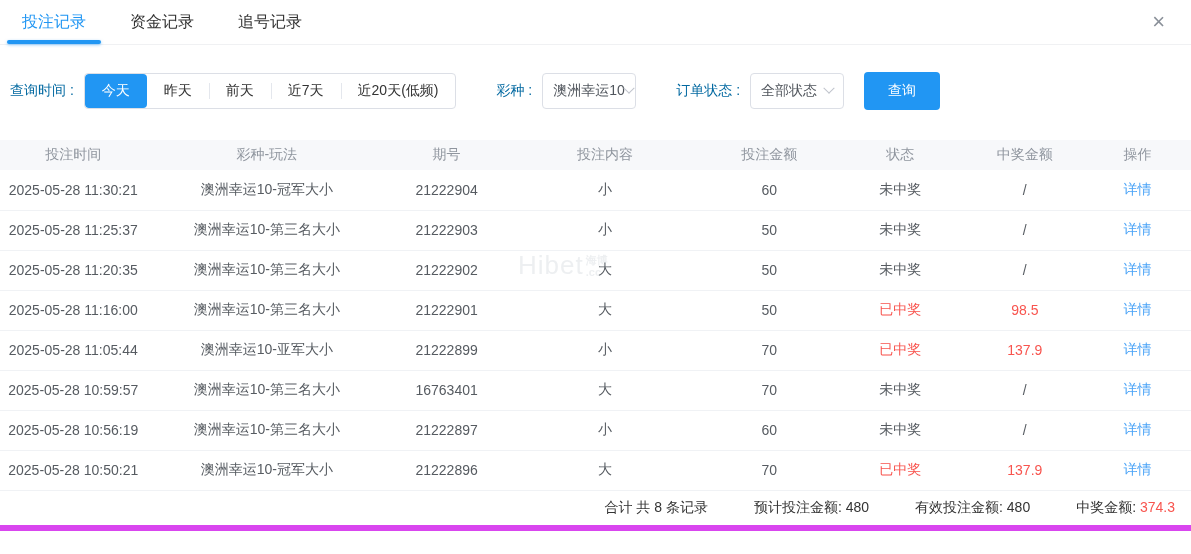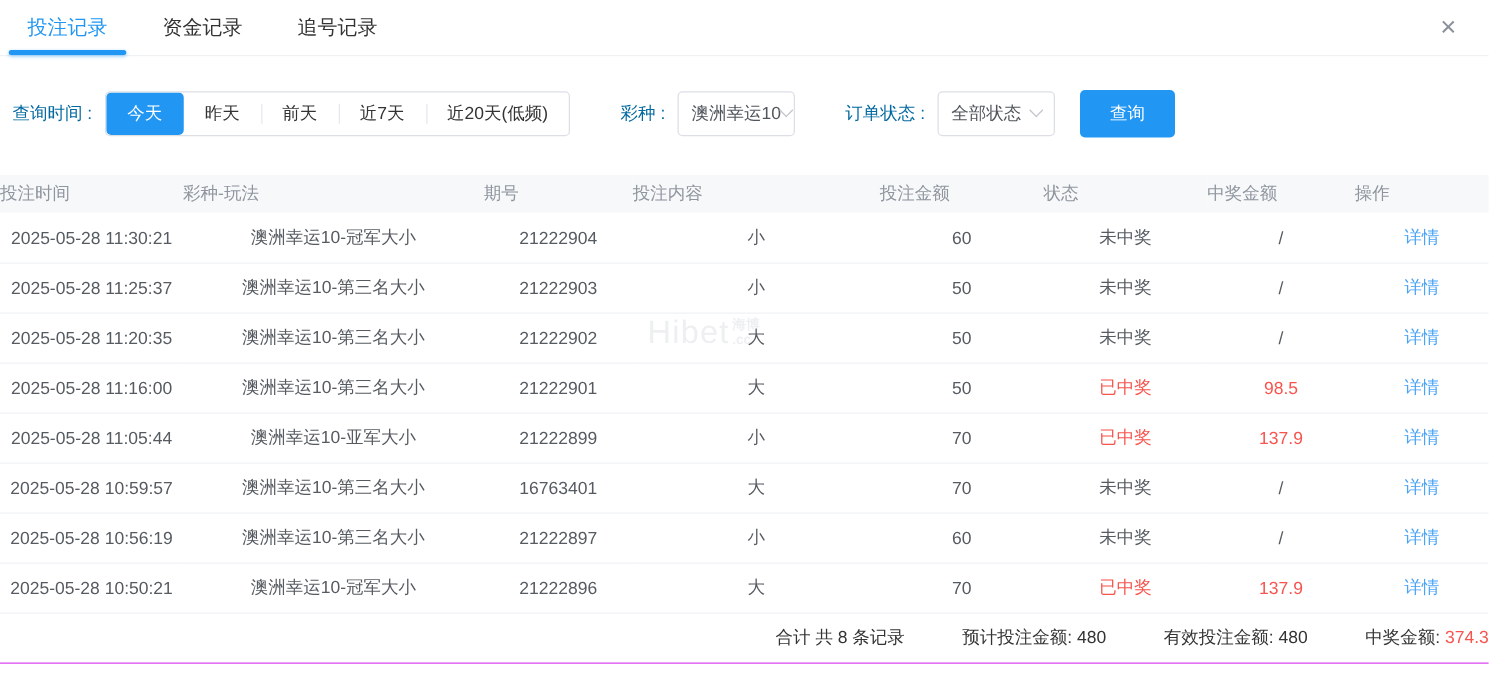--- a/index.html
+++ b/index.html
@@ -38,30 +38,30 @@
     flex:0 0 auto; }
   .gap-l { margin-left:40px; }
   .search-btn { margin-left:20px; width:76px; height:38px; border:none;
     border-radius:4px; background:#2196f3; color:#fff; font-size:14px;
     cursor:pointer; font-family:inherit; }
 
   
   table { width:100%; border-collapse:collapse; table-layout:fixed;
     margin-top:30px; font-size:14px; }
   thead th { background:#f7f8fa; color:#8f959e; font-weight:normal; height:30px;
-    text-align:left; }
+    text-align:center; }
   tbody td { height:40px; text-align:center; color:#565b61;
     border-bottom:1px solid #f0f2f5; white-space:nowrap; }
   td.link { color:#4aa3f7; cursor:pointer; }
   .red { color:#f8544e; }
 
   
   .summary { display:flex; align-items:center; justify-content:flex-end;
-    height:40px; border-bottom:1px solid #d946ef; font-size:14px; color:#333;
-    padding-right:0;text-align:right; }
+    height:40px; border-bottom:6px solid #d946ef; font-size:14px; color:#333;
+    padding-right:16px;text-align:right; }
   .summary .item { margin-left:46px; white-space:nowrap; }
 
   
   .watermark { position:absolute; left:518px; top:252px; display:flex;
     align-items:flex-end; pointer-events:none; user-select:none;
     color:rgba(175,182,192,0.22); }
   .wm-main { font-size:26px; font-weight:400; letter-spacing:1px; line-height:1; }
   .wm-sub { font-size:11px; font-weight:700; line-height:1.1; margin-left:2px; }
 </style>
 </head>

